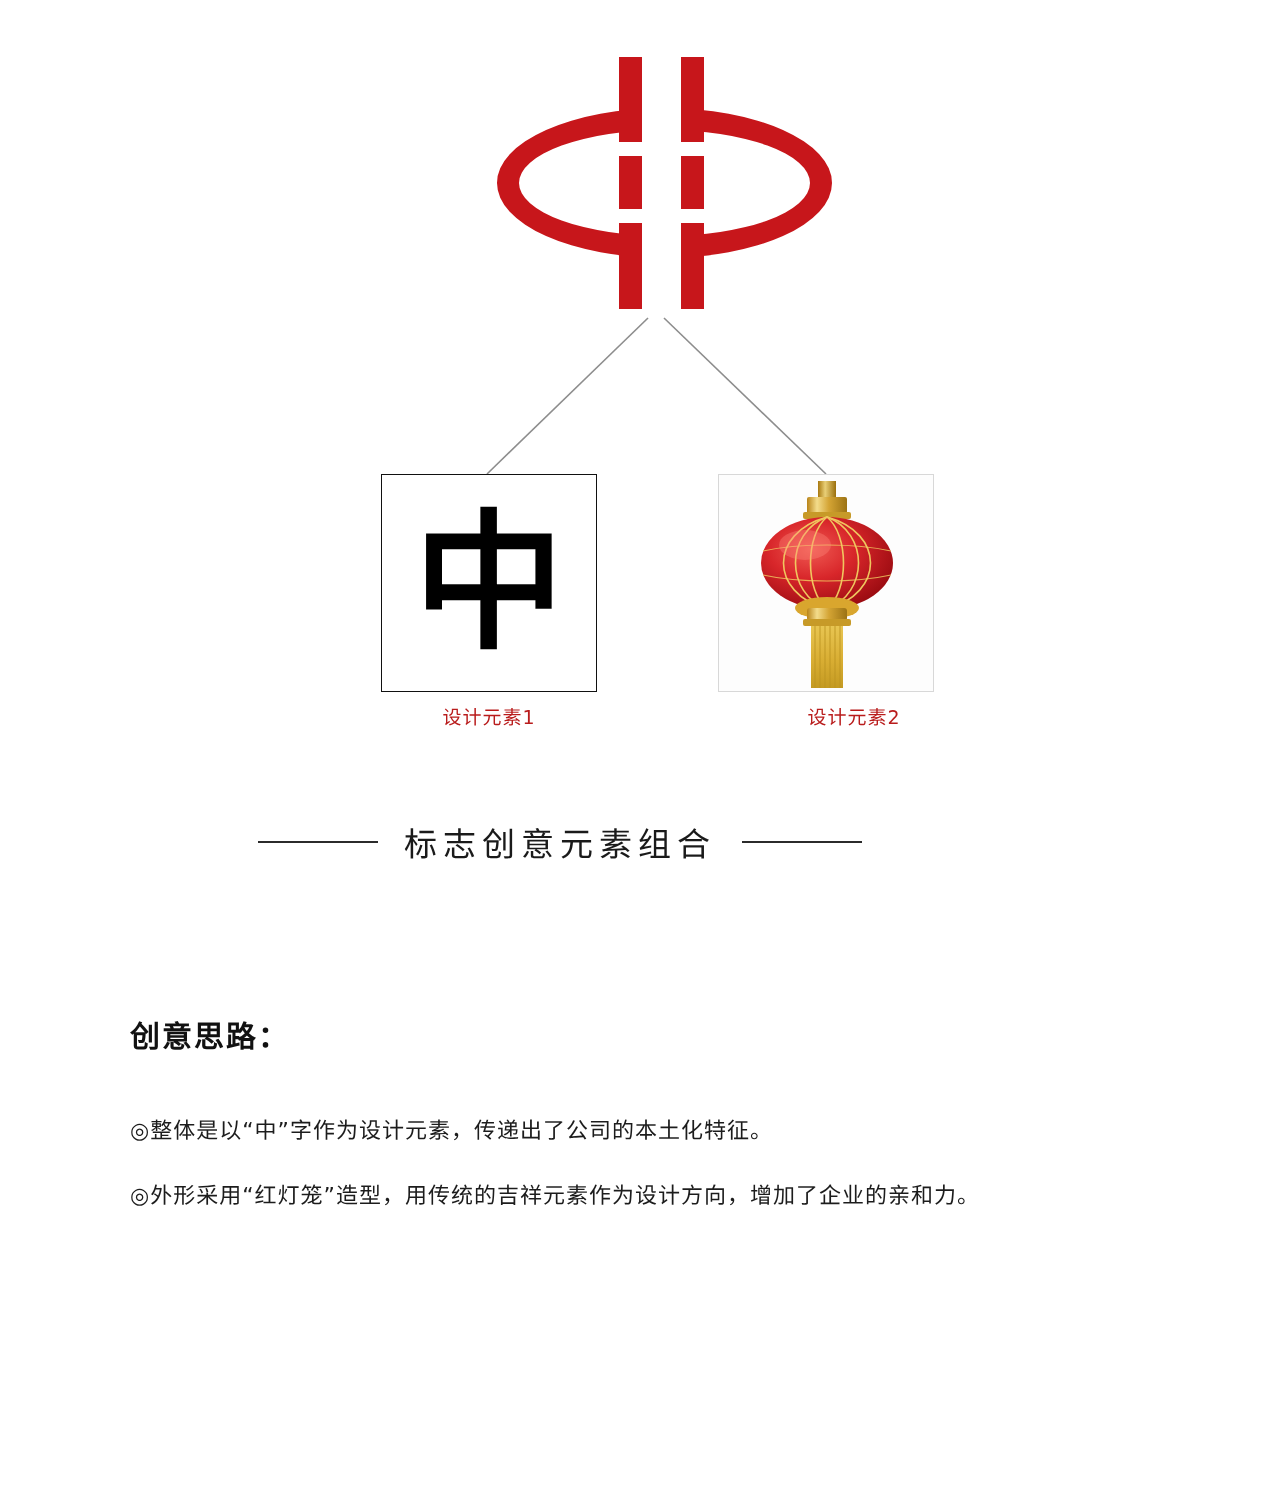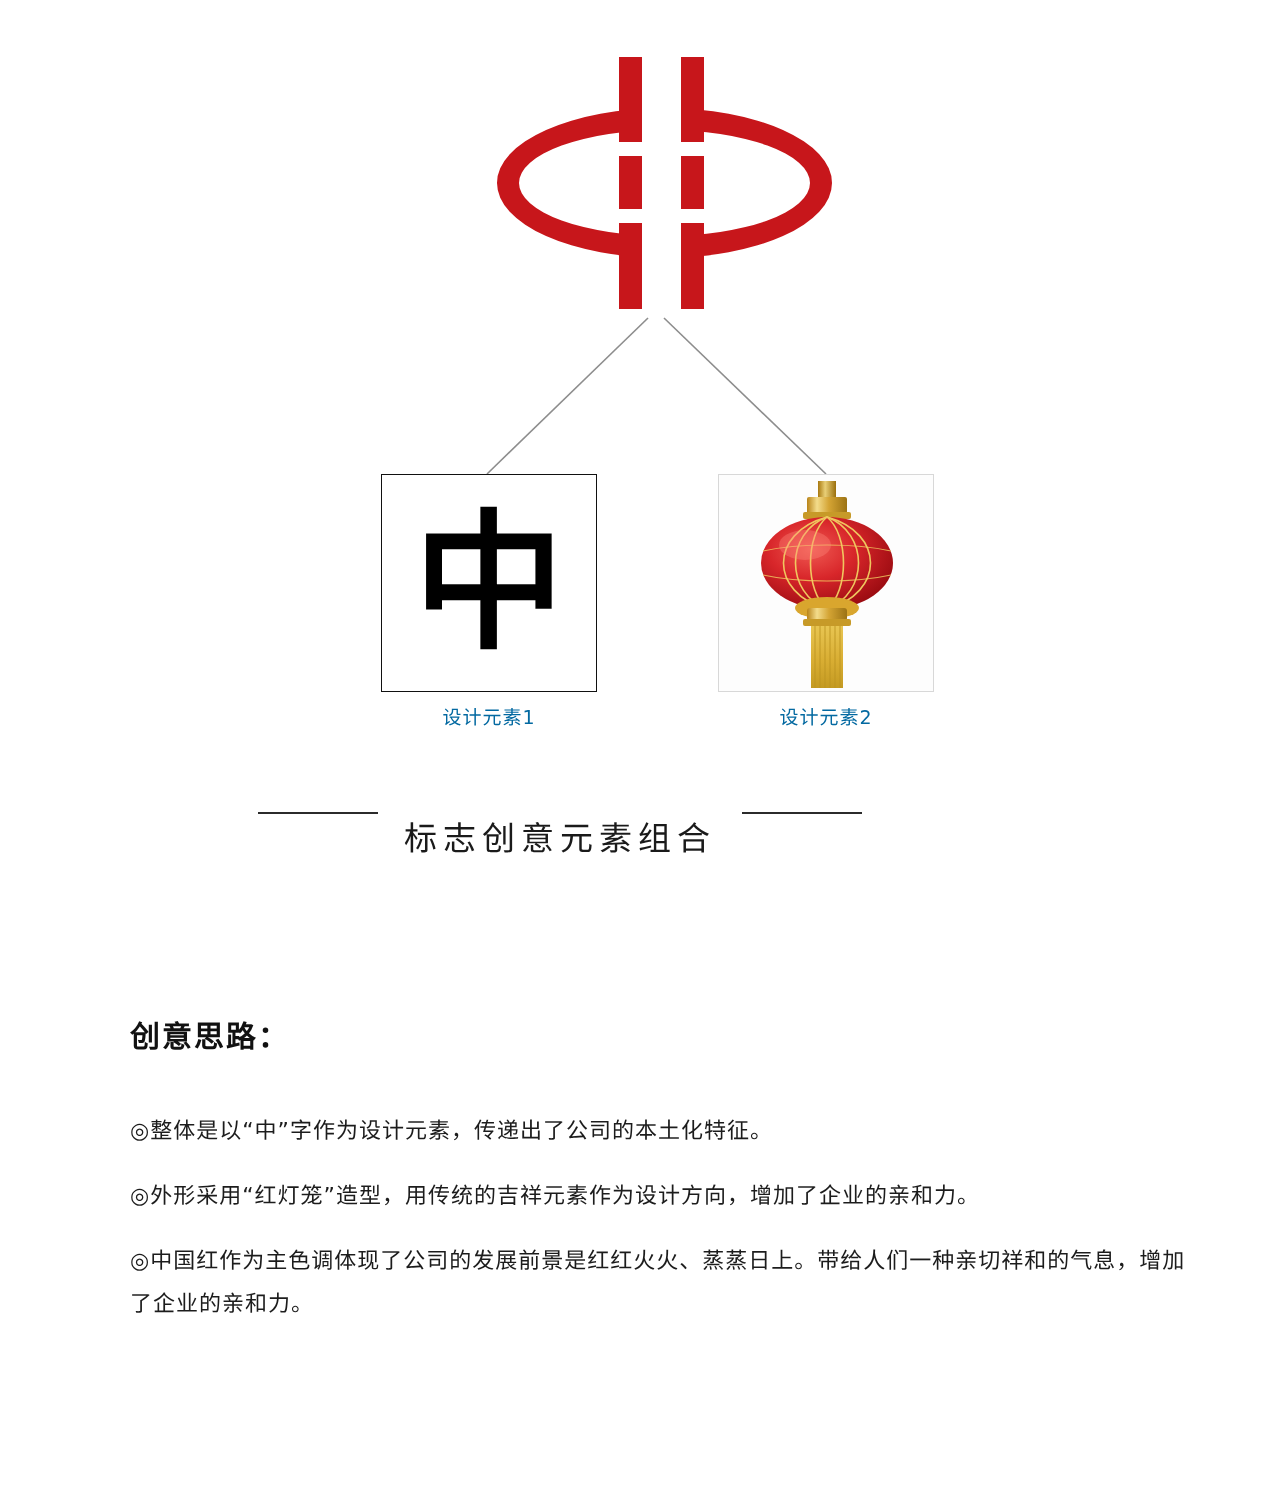--- a/index.html
+++ b/index.html
@@ -113,42 +113,43 @@
     color: #000000;
     letter-spacing: 0;
   }
 
   .caption {
     position: absolute;
     top: 228px;
     width: 216px;
     text-align: center;
     font-size: 19px;
-    color: #0369a1;
+    color: #b91c1c;
     letter-spacing: 1px;
   }
   .cap-1 { left: 381px; }
-  .cap-2 { left: 718px; }
+  .cap-2 { left: 746px; }
 
   
   .lantern {
     position: absolute;
     left: 0; top: 0;
     width: 100%;
     height: 100%;
   }
 
   
   .section-title-row {
     position: absolute;
     left: 0;
     top: 812px;
     width: 1120px;
     height: 60px;
     display: flex;
+    align-items: center;
     justify-content: center;
     gap: 26px;
   }
   .rule {
     width: 120px;
     height: 2px;
     background: #2b2b2b;
   }
   .section-title {
     font-size: 33px;
@@ -282,14 +283,13 @@
 <div class="section-title-row">
   <div class="rule"></div>
   <div class="section-title">标志创意元素组合</div>
   <div class="rule"></div>
 </div>
 
 <div class="content">
   <h2 class="heading">创意思路：</h2>
   <p class="para">◎整体是以“中”字作为设计元素，传递出了公司的本土化特征。</p>
   <p class="para">◎外形采用“红灯笼”造型，用传统的吉祥元素作为设计方向，增加了企业的亲和力。</p>
-  <p class="para">◎中国红作为主色调体现了公司的发展前景是红红火火、蒸蒸日上。带给人们一种亲切祥和的气息，增加了企业的亲和力。</p>
 </div>
 
 </body></html>

